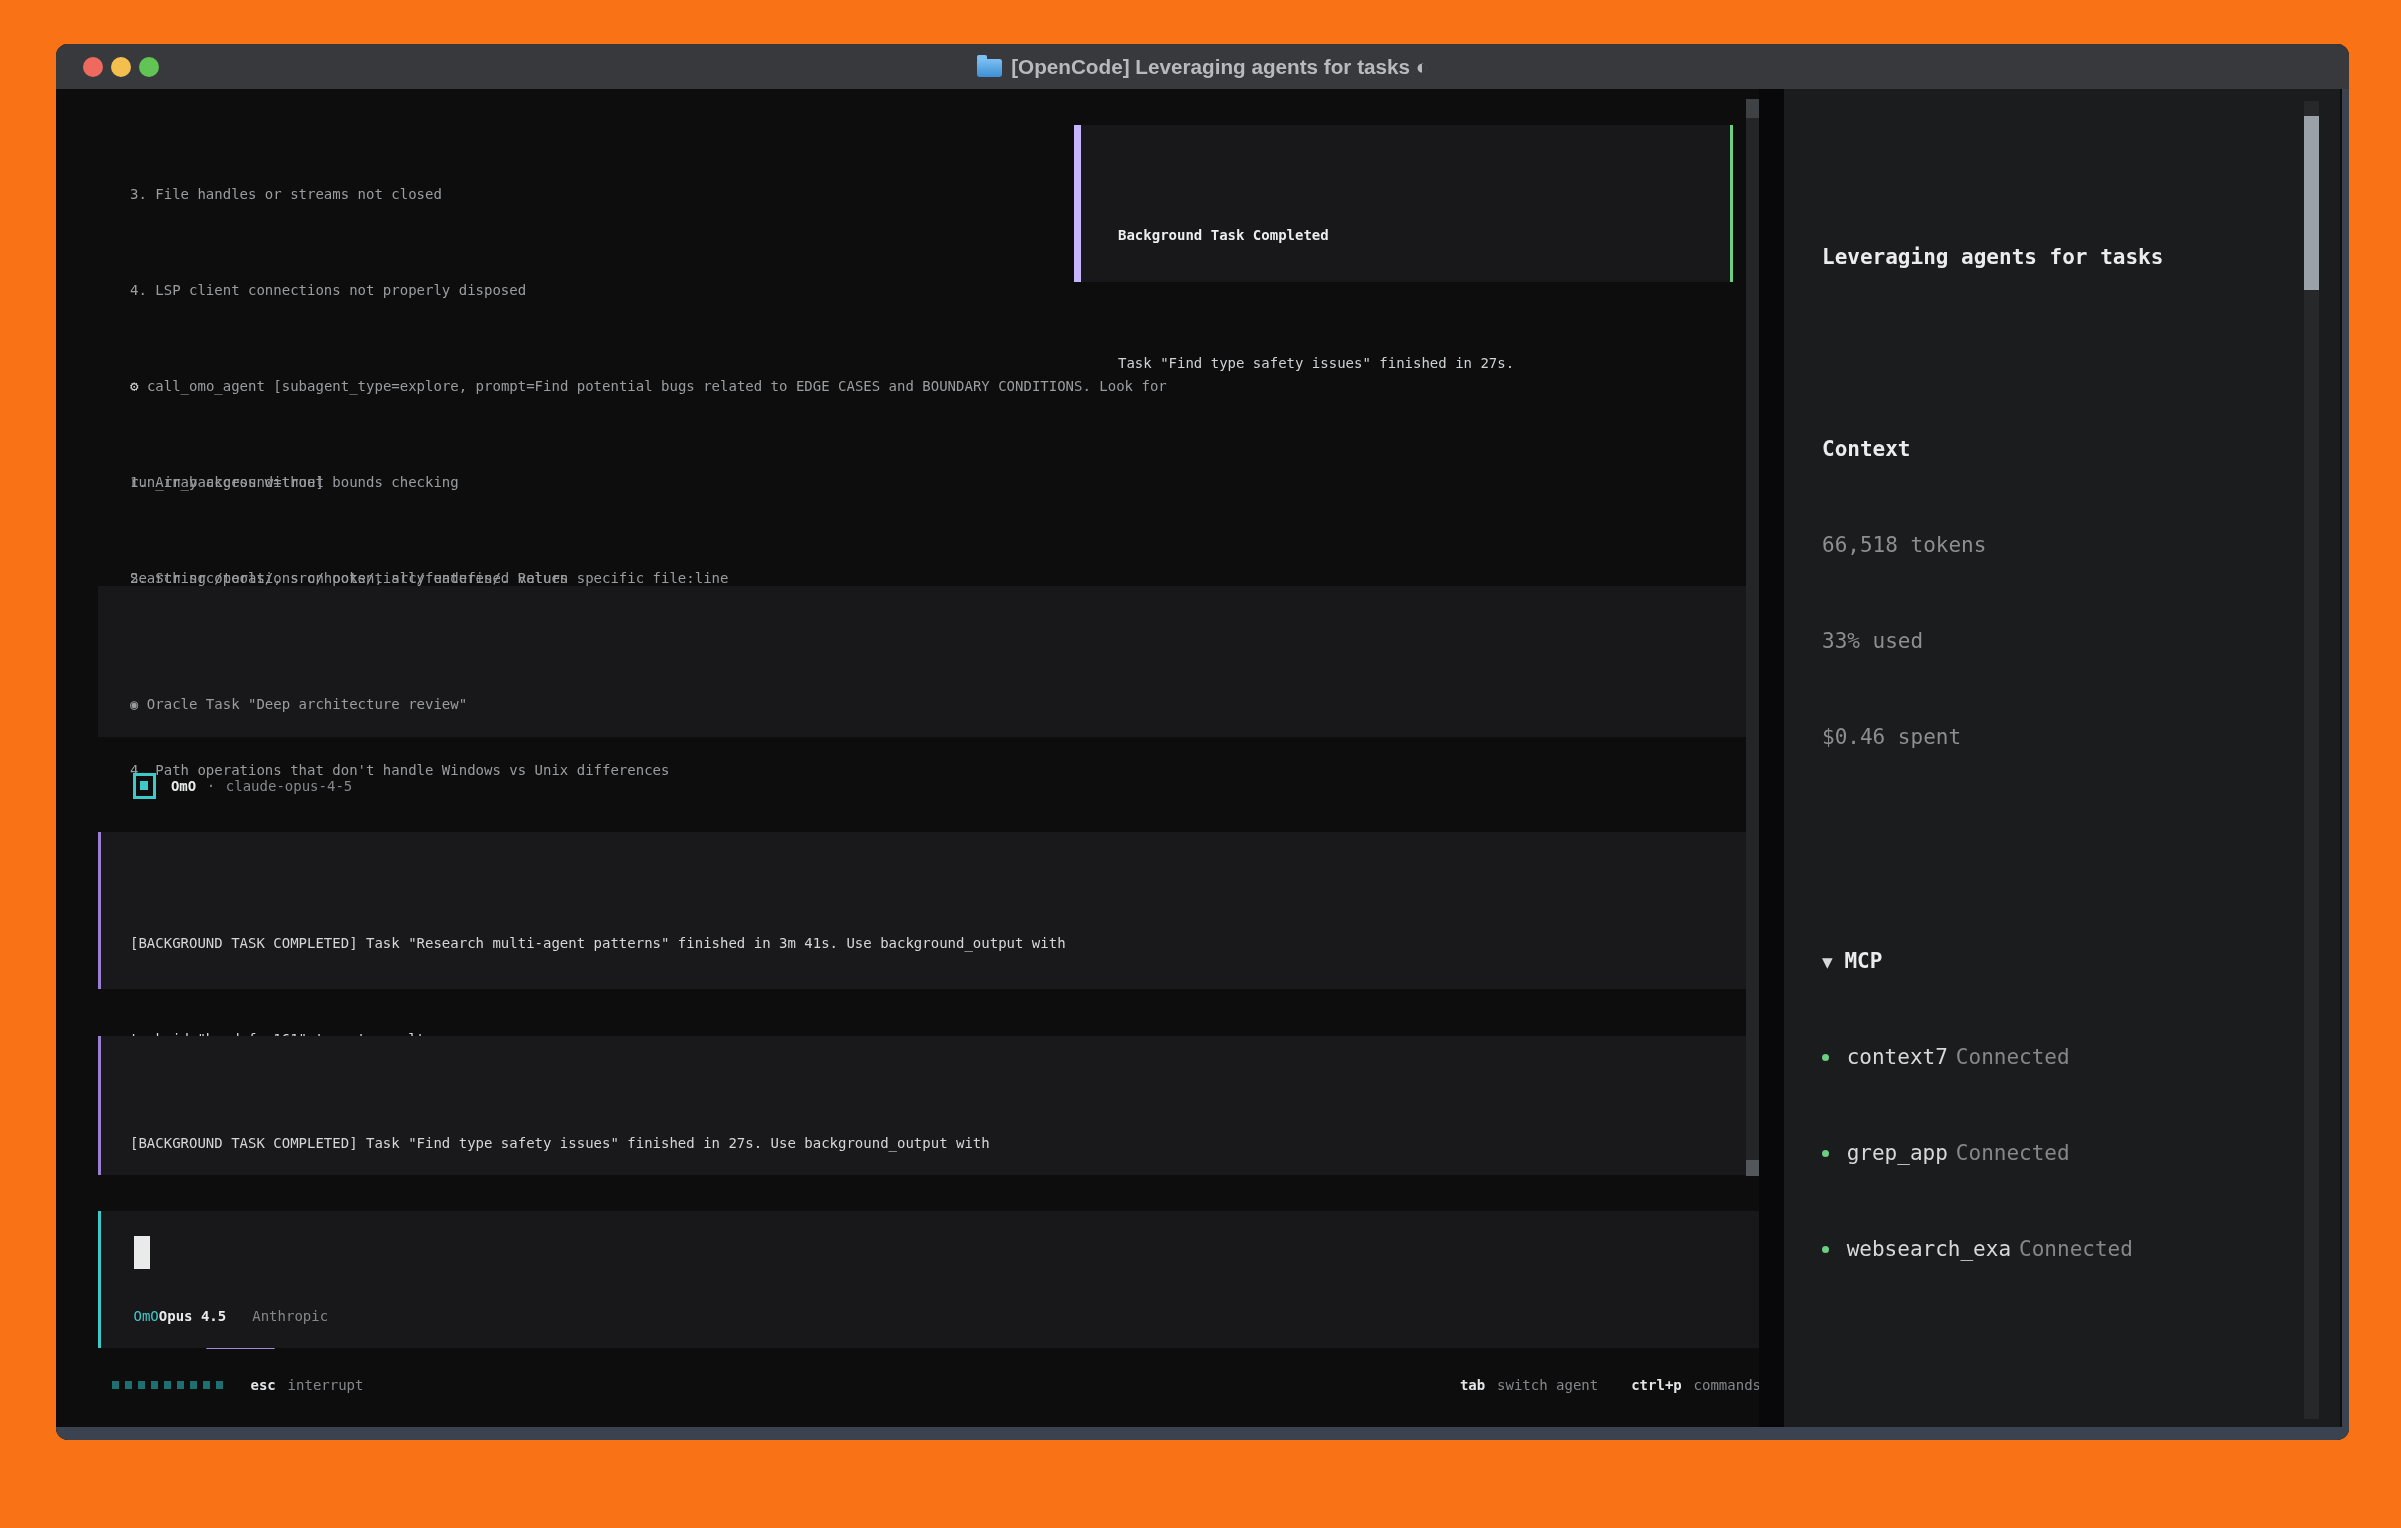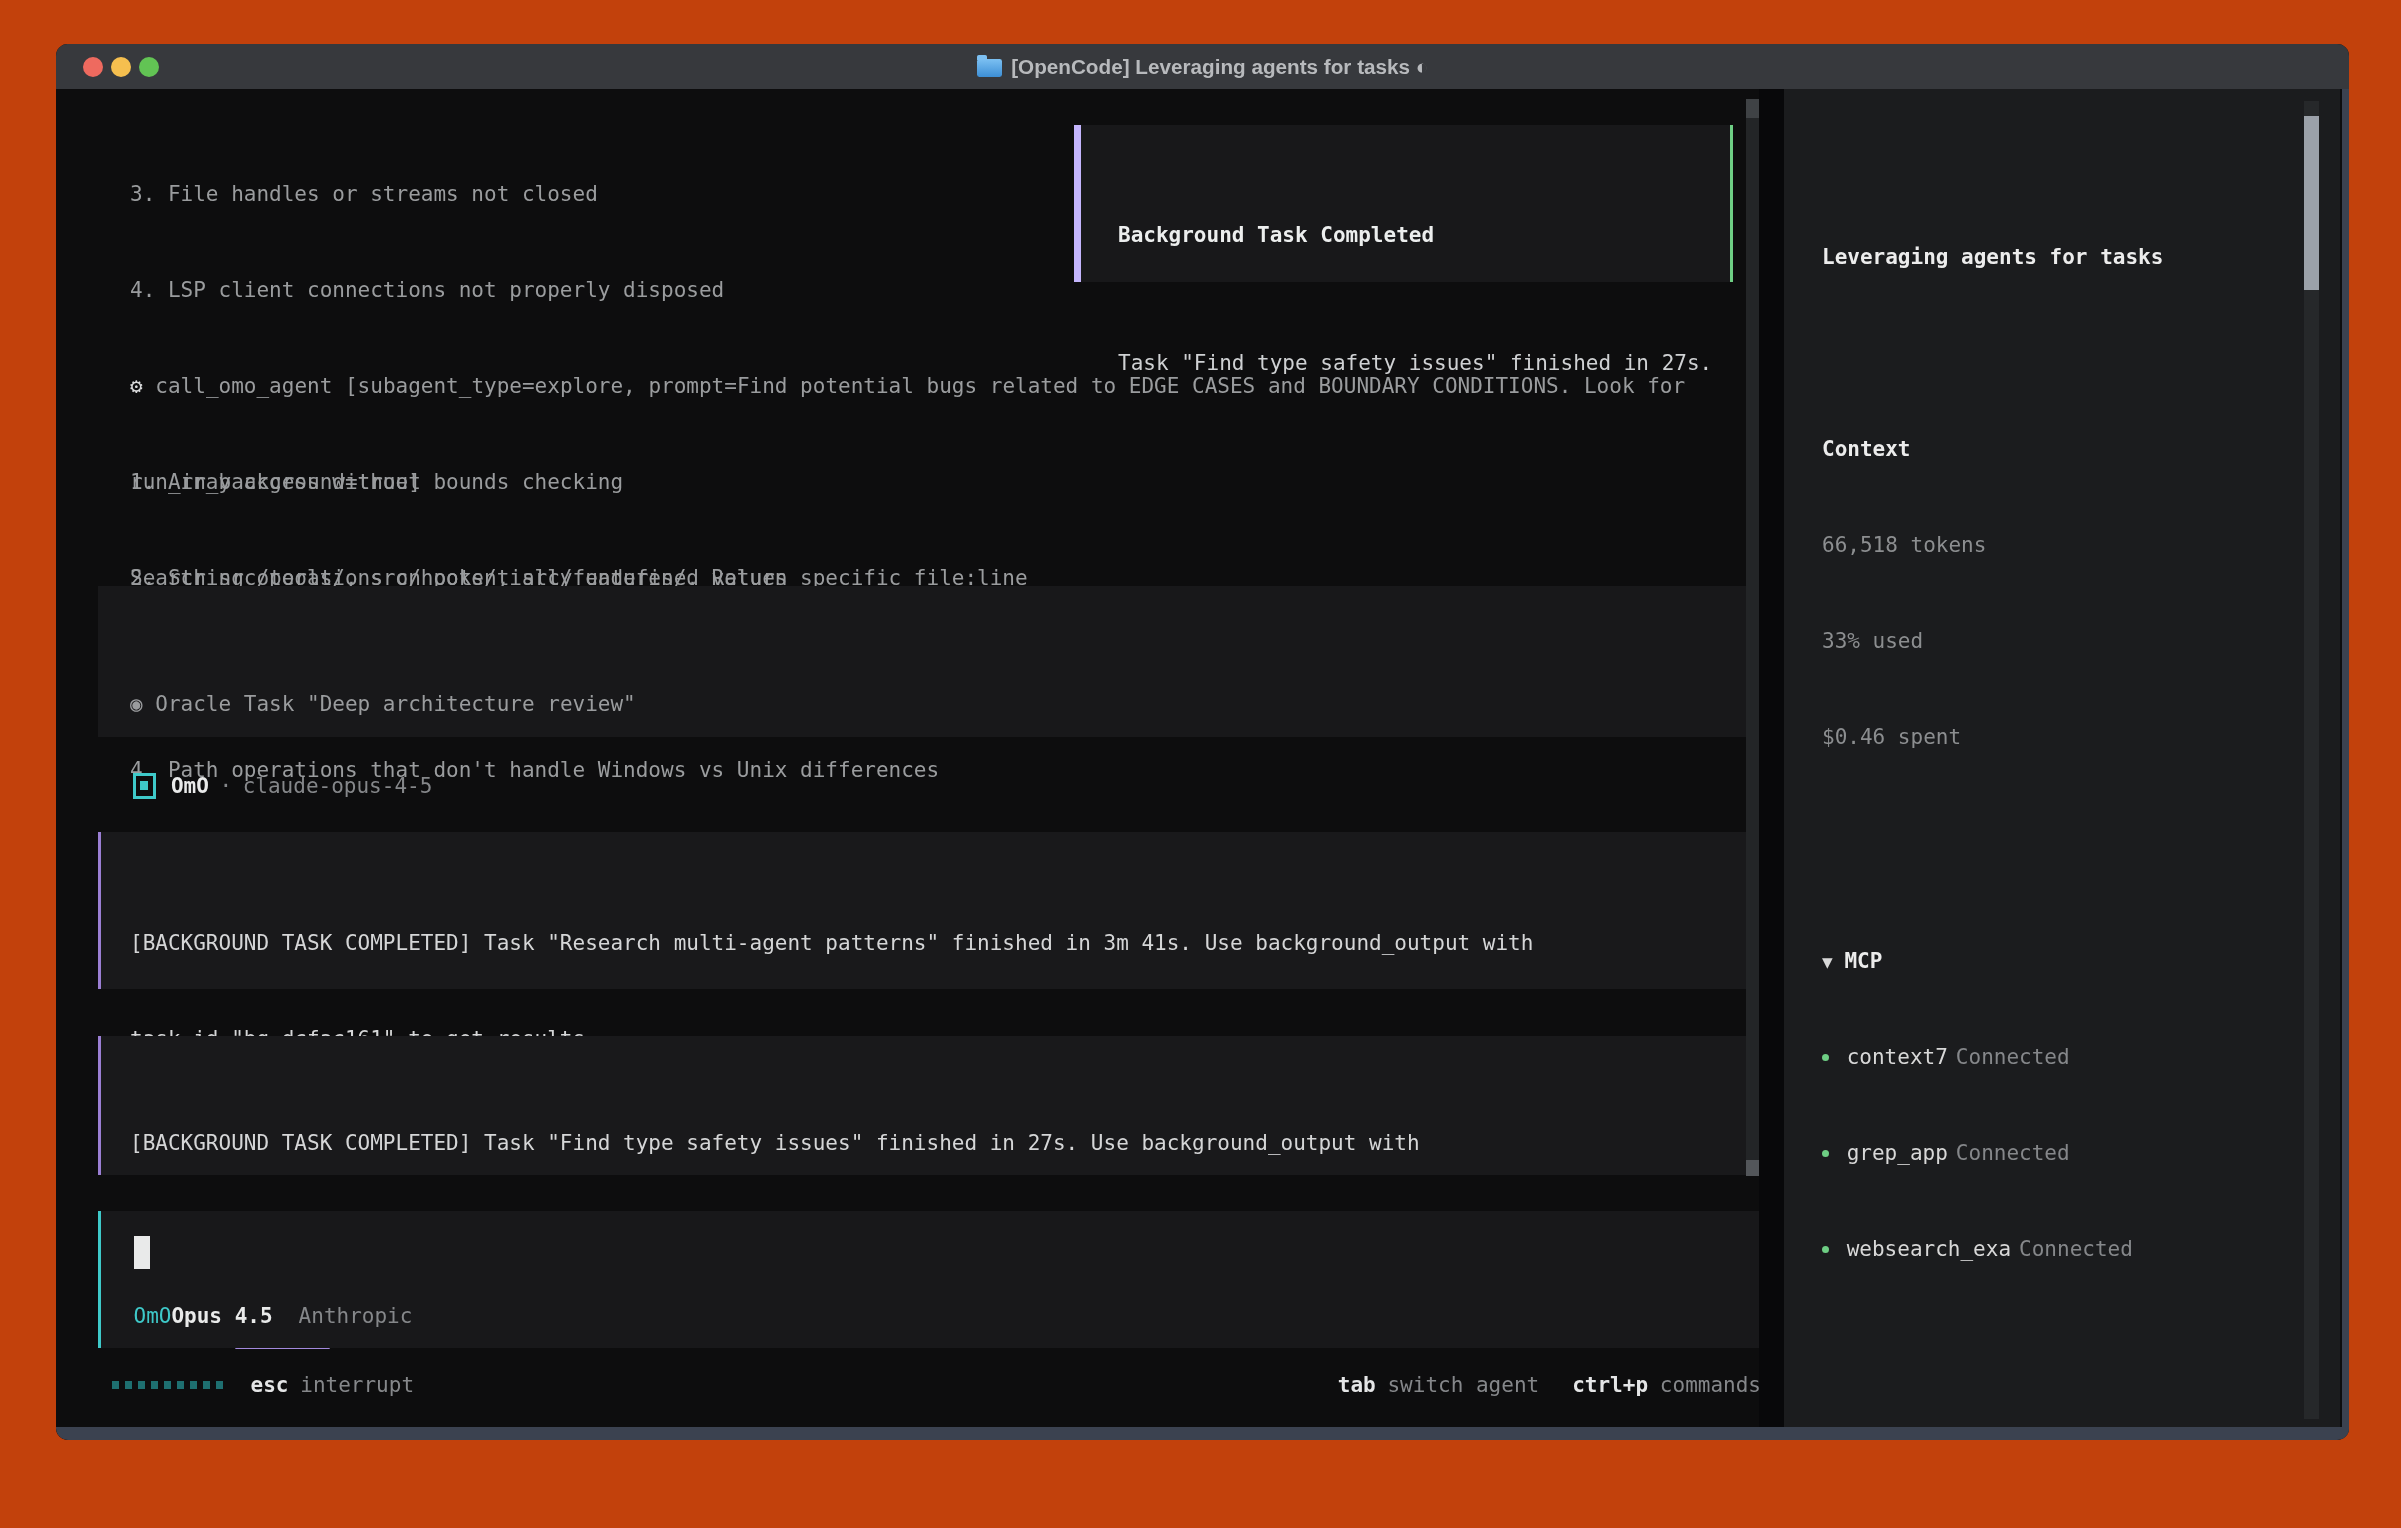--- a/index.html
+++ b/index.html
@@ -1,38 +1,38 @@
 <!DOCTYPE html>
 <html style="font-size:9.5px"><head>
 <meta charset="utf-8">
 <style>
   * { margin:0; padding:0; box-sizing:border-box; }
   html,body { background:#000; }
   body { width:2401px; height:1528px; position:relative; overflow:hidden;
          font-family:"DejaVu Sans Mono", monospace; }
-  .screen { position:absolute; inset:0; background:#c2410c; }
+  .screen { position:absolute; inset:0; background:#f97316; }
 
   .window { position:absolute; left:56px; top:44px; width:2293px; height:1396px;
             background:#0d0d0e; border-radius:11.8px; overflow:hidden; }
 
   
   .titlebar { position:absolute; left:0; top:0; right:0; height:45px; background:#37393d;
               display:flex; align-items:center; justify-content:center; }
   .lights { position:absolute; left:26.6px; top:0; height:45px; display:flex; align-items:center; gap:8.3px; }
   .light { width:20px; height:20px; border-radius:50%; display:inline-block; }
   .light.red { background:#ee6a5f; } .light.yellow { background:#f5bf4f; } .light.green { background:#62c454; }
   .titletext { display:flex; align-items:center; gap:9.5px; color:#b8babd;
                font-family:"Liberation Sans", sans-serif; font-weight:bold; font-size:20.7px; }
   .folder { position:relative; width:25px; height:17.7px; background:linear-gradient(#7cc0f2,#3d8fd6);
             border-radius:2.4px; margin-top:2.4px; }
   .folder::before { content:""; position:absolute; left:0; top:-3.5px; width:10.6px; height:4.7px;
                     background:#7cc0f2; border-radius:1.8px 1.8px 0 0; }
 
   
-  .main { position:absolute; inset:0; font-size:21px; line-height:32px; white-space:pre; }
+  .main { position:absolute; inset:0; font-size:14px; line-height:32px; white-space:pre; }
   .line { height:32px; }
   .gray { color:#9a9c9e; }
   .dim  { color:#85878a; }
   .bright { color:#e9eaea; }
 
   .top-block { position:absolute; left:74px; top:70px; }
   .call-block { position:absolute; left:74px; top:262px; }
   .gear { color:#d9dadb; }
 
   .main-scrollbar { position:absolute; left:1690px; top:55px; width:13px; height:1077px; background:#232527; z-index:1; }

